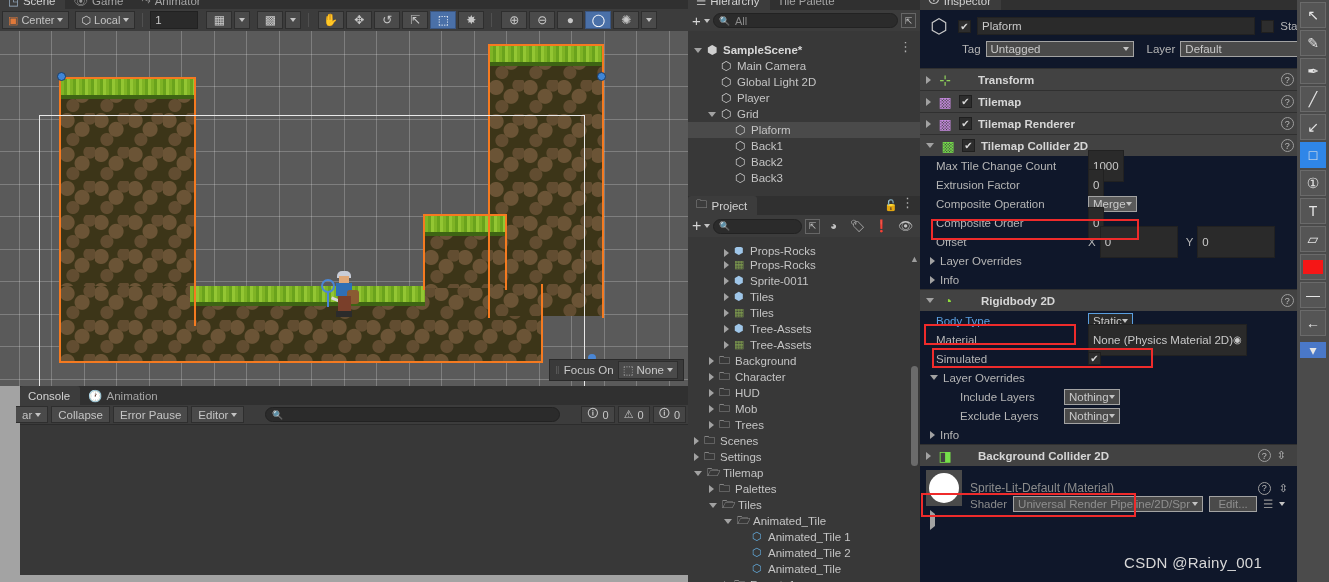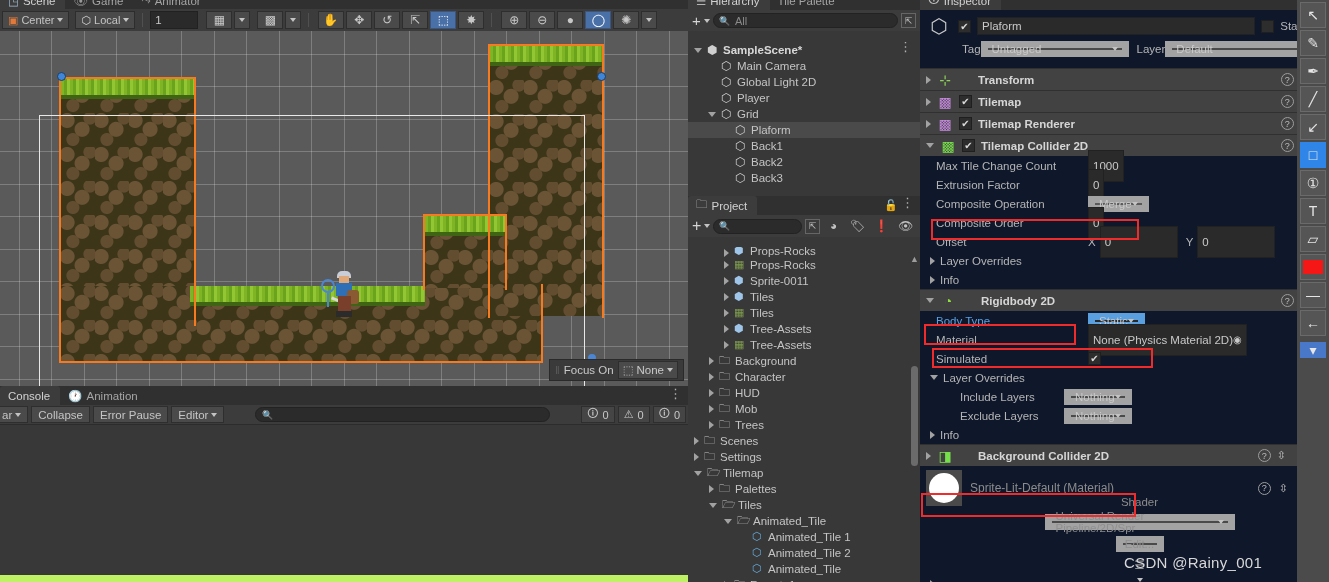--- a/index.html
+++ b/index.html
@@ -45,21 +45,21 @@
   .outline { position:absolute; border:2.5px solid #f57a20; }
   .handle { position:absolute; width:9px; height:9px; border-radius:50%; background:#3f86d8;
             border:1px solid #1d3e66; }
   .whiteframe { position:absolute; border:1px solid #e8e8e8; }
   #focusOn { position:absolute; right:4px; bottom:5px; height:22px; background:#3a3a3a;
              border:1px solid #2a2a2a; display:flex; align-items:center; gap:4px; padding:0 5px;
              color:#c9c9c9; font-size:11.5px; }
   #focusDot { position:absolute; width:8px;height:8px;border-radius:50%;background:#4a86d4; }
 
   
-  #console { left:0; top:386px; width:688px; height:196px; background:#bef264; }
+  #console { left:0; top:386px; width:688px; height:196px; background:#a3a3a3;padding-left:20px; }
   #consoleTabs { width:688px; }
   #consoleTools { height:20px; background:#3c3c3c; display:flex; align-items:center; gap:3px;
                   padding-left:0px; border-bottom:1px solid #2c2c2c; }
   .cbtn { height:17px; background:#4a4a4a; border:1px solid #2e2e2e; display:flex; align-items:center;
           padding:0 6px; color:#c5c5c5; font-size:11.5px; gap:3px; }
   #csearch { flex:1; height:15px; background:#2b2b2b; border:1px solid #222; border-radius:8px;
              display:flex; align-items:center; padding:0 6px; color:#8a8a8a; font-size:10px; }
   .cstat { height:17px; background:#454545; border:1px solid #2e2e2e; display:flex; align-items:center;
            gap:4px; padding:0 5px; color:#c8c8c8; font-size:11px; }
 
@@ -90,21 +90,21 @@
   #inspTabs { width:395px; }
   #inspHead { padding:4px 6px 2px 6px; }
   .comp { height:22px; background:#424242; border-top:1px solid #303030; display:flex;
           align-items:center; gap:6px; padding:0 6px; }
   .comp .name { font-weight:bold; color:#d6d6d6; font-size:11.5px; }
   .prow { height:19px; display:flex; align-items:center; font-size:11.5px; color:#b5b5b5; }
   .plabel { width:100px; padding-left:16px; }
   .pval { flex:1; }
   .inp { height:32px; background:#2a2a2a; border:1px solid #212121; color:#c9c9c9;
          display:flex; align-items:center; padding:0 4px; }
-  .ddn { height:16px; background:#4a4a4a; border:7px solid #a3a3a3; color:#c9c9c9;
+  .ddn { height:16px; background:#4a4a4a; border:1px solid #a3a3a3; color:#c9c9c9;
          display:flex; align-items:center; justify-content:space-between; padding:0 4px; }
   .chk { width:13px;height:13px;background:#2d2d2d;border:1px solid #1f1f1f;display:flex;
          align-items:center;justify-content:center;color:#d8d8d8;font-size:10px;}
   .help { width:13px;height:13px;border-radius:50%;border:1px solid #9d9d9d;color:#bdbdbd;
           font-size:9px;display:flex;align-items:center;justify-content:center; }
   .presets { color:#bdbdbd; font-size:11px; }
 
   
   #rtool { position:absolute; left:1315px; top:0; width:14px; height:582px; background:#2e2e2e; }
   #rtool2 { position:absolute; left:1297px; top:0; width:32px; height:582px; background:#4b4b4b;
@@ -538,21 +538,21 @@
     <div id="inspHead" style="margin-top:10px;">
       <div style="display:flex;align-items:center;gap:6px;">
         <span style="font-size:20px;color:#c9c9c9;width:26px;text-align:center;">⬡</span>
         <span class="chk">✔</span>
         <div class="inp" style="flex:1;height:18px;">
           <span>Plaform</span>
         </div>
         <span class="chk"></span>
         <span>Static</span>
       </div>
-      <div style="display:flex;align-items:center;margin-top:3px;padding-left:36px;">
+      <div style="display:flex;align-items:center;gap:5px;margin-top:3px;padding-left:36px;">
         <span>Tag</span>
         <div class="ddn" style="width:148px;">
           <span>Untagged</span>
           <span class="caret"></span>
         </div>
         <span style="margin-left:8px;">Layer</span>
         <div class="ddn" style="flex:1;">
           <span>Default</span>
         </div>
       </div>
@@ -732,21 +732,21 @@
           <div style="display:flex;align-items:center;gap:8px;">
             <div style="width:36px;height:36px;background:#4a4a4a;display:flex;align-items:center;justify-content:center;">
               <div style="width:30px;height:30px;border-radius:50%;background:#fff;"></div>
             </div>
             <span style="color:#8c8c8c;font-size:12px;">Sprite-Lit-Default (Material)</span>
             <span style="flex:1;"></span>
             <span class="help">?</span>
             <span class="presets">⇳</span>
             <span class="kebab">⋮</span>
           </div>
-          <div style="display:flex;align-items:center;gap:6px;margin-top:-10px;padding-left:44px;flex-direction:column;">
+          <div style="display:flex;align-items:center;gap:6px;margin-top:-10px;padding-left:44px;">
             <span style="color:#8c8c8c;">Shader</span>
             <div class="ddn" style="width:190px;background:#4a4a4a;color:#8f8f8f;">
               <span>Universal Render Pipeline/2D/Spr</span>
               <span class="caret"></span>
             </div>
             <div class="ddn" style="width:48px;justify-content:center;color:#8f8f8f;">
               <span>Edit...</span>
             </div>
             <span style="color:#8f8f8f;">☰</span>
             <span class="caret"></span>

